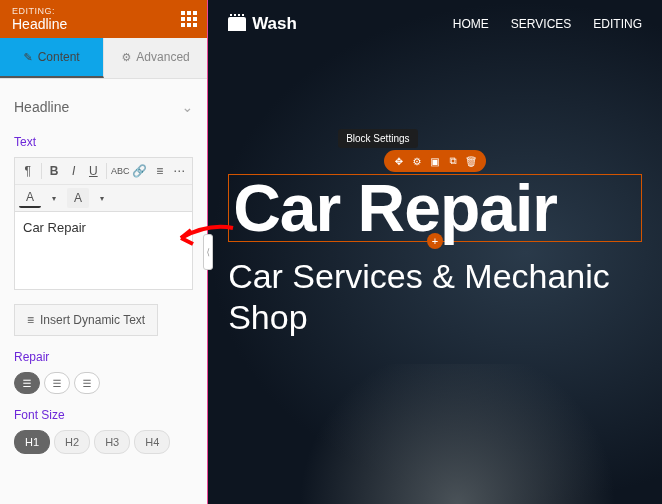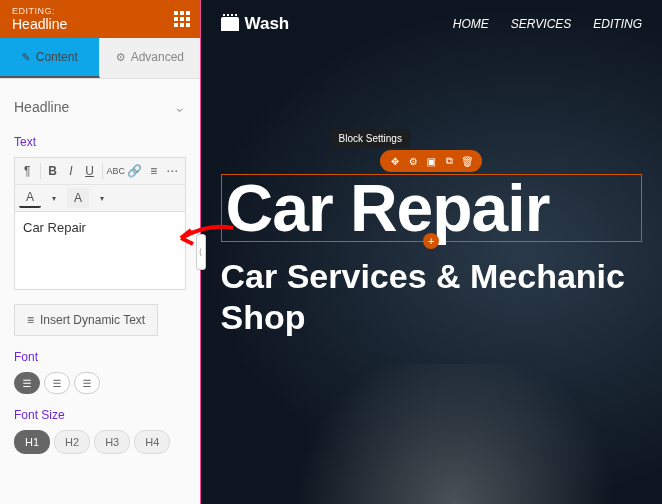--- a/index.html
+++ b/index.html
@@ -48,33 +48,33 @@
 .level-btn.active { background: #666; color: #fff; border-color: #666; }
 
 .preview { flex: 1; height: 100%; position: relative; background: #1a2332; overflow: hidden; }
 .preview-bg { position: absolute; inset: 0; background: radial-gradient(ellipse at 70% 50%, #2a3a4a 0%, #0d1520 70%); }
 .preview-bg::after { content: ""; position: absolute; bottom: 0; left: 0; right: 0; height: 140px; background: radial-gradient(circle at 55% 100%, #4a5258 0%, transparent 55%); }
 
 .navbar { position: relative; z-index: 2; display: flex; align-items: center; padding: 14px 20px; color: #fff; }
 .brand { display: flex; align-items: center; gap: 6px; font-weight: 700; font-size: 17px; }
 .brand-icon { width: 18px; height: 14px; background: #fff; border-radius: 2px 2px 0 0; position: relative; }
 .brand-icon::before { content: ""; position: absolute; top: -3px; left: 2px; right: 2px; height: 2px; background: repeating-linear-gradient(90deg, #fff 0 2px, transparent 2px 4px); }
-.nav-links { margin-left: auto; display: flex; gap: 22px; font-size: 12px; font-weight: 500; font-style: italic; }
+.nav-links { margin-left: auto; display: flex; gap: 22px; font-size: 12px; font-weight: 500; }
 .nav-link { color: #fff; cursor: pointer; }
 
 .hero { position: relative; z-index: 2; padding: 80px 20px 0; }
 .block-settings { display: inline-block; background: rgba(30,30,30,0.9); color: #fff; font-size: 10px; padding: 4px 8px; border-radius: 3px; margin-bottom: 0; margin-left: 110px; }
 .block-toolbar { display: flex; gap: 4px; background: #d35400; padding: 4px 8px; border-radius: 12px; width: fit-content; margin: 2px auto 0; }
 .block-toolbar .bt { width: 14px; height: 14px; display: flex; align-items: center; justify-content: center; color: #fff; font-size: 10px; cursor: pointer; }
 
 .hero-headline-frame { border: 1px solid #d35400; padding: 0 4px; margin-top: 2px; position: relative; }
 .hero-headline { font-size: 66px; font-weight: 700; color: #fff; line-height: 1; letter-spacing: -1px; }
 .frame-plus { position: absolute; bottom: -8px; left: 50%; transform: translateX(-50%); width: 16px; height: 16px; background: #d35400; border-radius: 50%; color: #fff; font-size: 11px; display: flex; align-items: center; justify-content: center; cursor: pointer; }
 
-.hero-sub { font-size: 34px; color: #fff; font-weight: 700; margin-top: 14px; line-height: 1.2; }
+.hero-sub { font-size: 34px; color: #fff; font-weight: 400; margin-top: 14px; line-height: 1.2; }
 
 .arrow { position: absolute; z-index: 5; left: 173px; top: 218px; }
 
 .drag-handle { position: absolute; left: -5px; top: 50%; width: 10px; height: 36px; background: #fff; border: 1px solid #ccc; border-radius: 3px; transform: translateY(-50%); display: flex; align-items: center; justify-content: center; font-size: 9px; color: #999; cursor: ew-resize; z-index: 10; }
 .preview-rel { position: relative; height: 100%; }
 </style>
 </head>
 <body>
 
 <div class="sidebar">
@@ -134,21 +134,21 @@
       </div>
     </div>
 
     <textarea class="text-area" style="">Car Repair</textarea>
 
     <button class="dynamic-btn">
         <span>≡</span>
         <span>Insert Dynamic Text</span>
       </button>
 
-    <div class="field-label">Font</div>
+    <div class="field-label">Repair</div>
     <div class="align-btns">
       <div class="align-btn active">☰</div>
       <div class="align-btn">☰</div>
       <div class="align-btn">☰</div>
     </div>
 
     <div class="field-label">Font Size</div>
 
     <div class="level-btns">
       <div class="level-btn active">H1</div>

